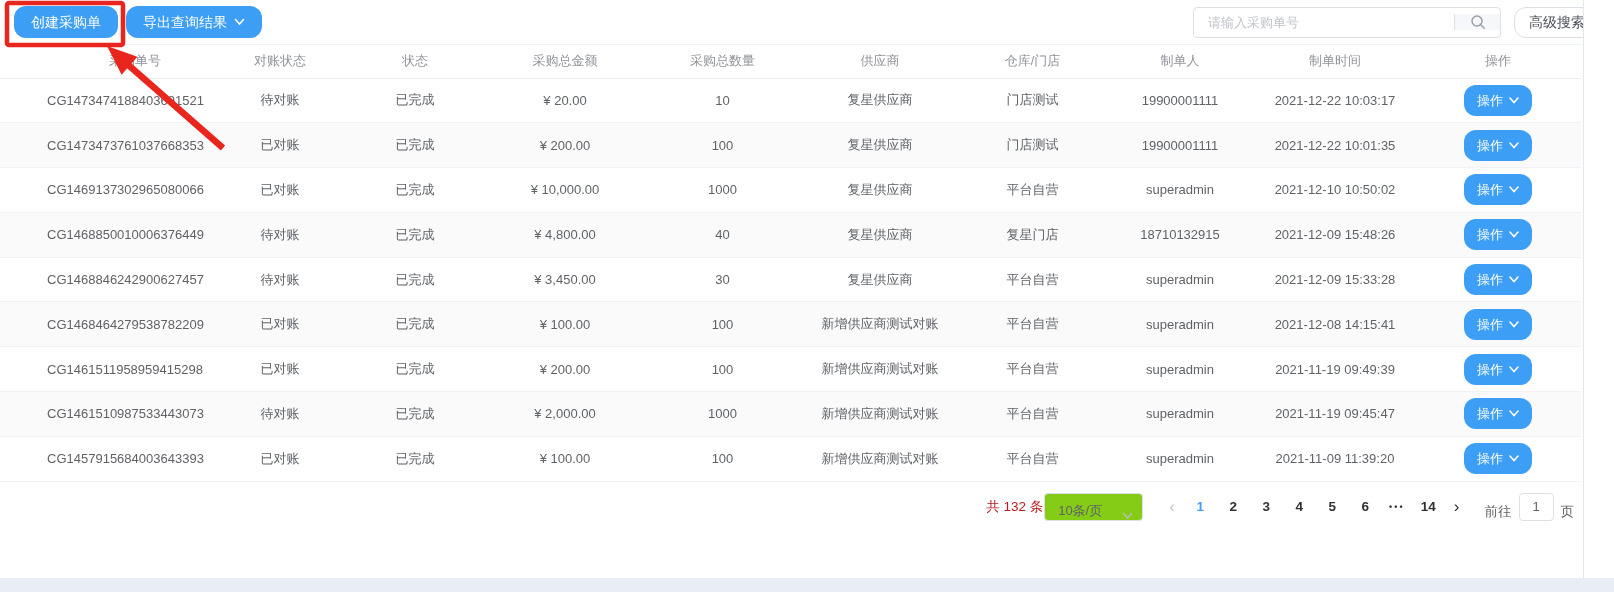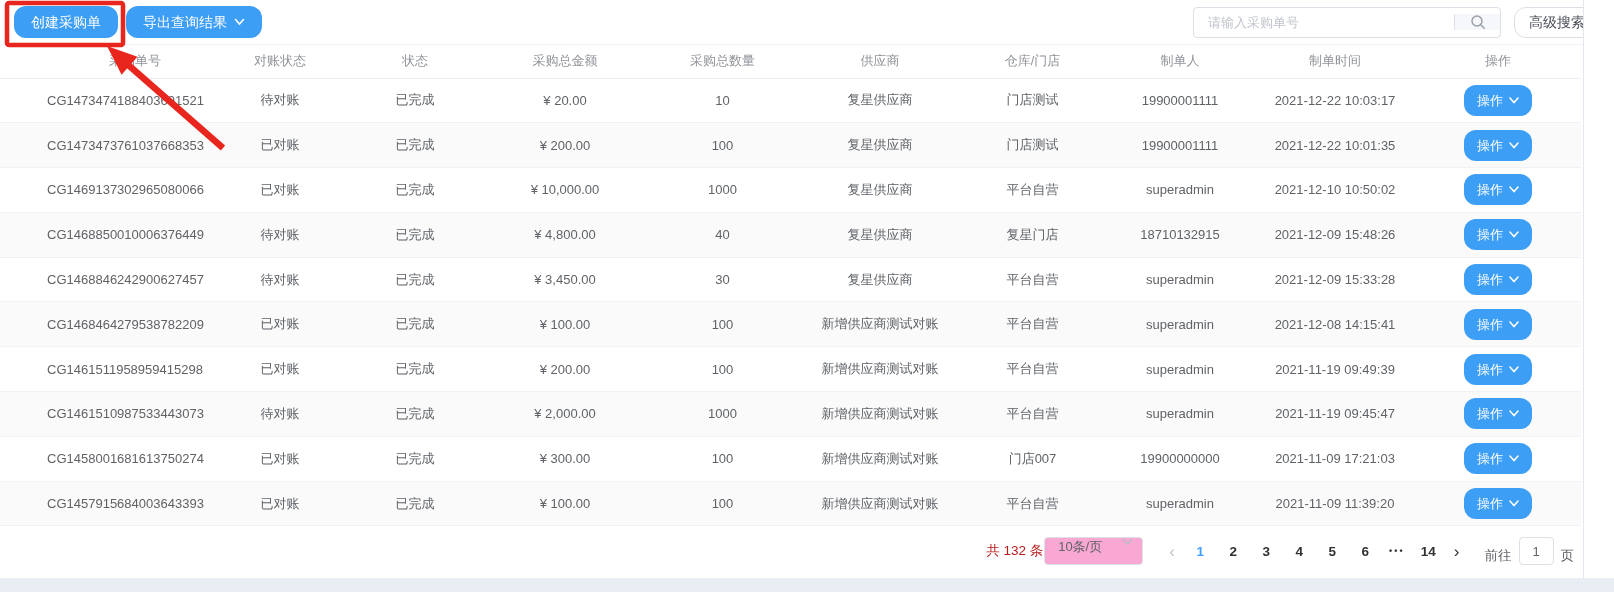--- a/index.html
+++ b/index.html
@@ -29,21 +29,21 @@
   thead th { height:33px; font-weight:400; font-size:13px; color:#909399; text-align:center; border-bottom:1px solid #ebeef5; background:#fff; white-space:nowrap; }
   thead th:first-child { padding-left:55px; }
   tbody td { height:44.8px; font-size:13px; color:#5f6368; text-align:center; border-bottom:1px solid #f0f2f5; white-space:nowrap; background:transparent; }
   tbody tr:nth-child(even) { background:#fafafa; }
   td.id-cell { text-align:left; padding-left:47px; color:#606266; }
   .btn.sm { height:31px; padding:0 13px; font-size:13px; gap:6px; }
 
   
   .pagination { height:50px; display:flex; align-items:center; justify-content:flex-end; padding-right:40px; font-size:13.5px; color:#606266; gap:0; }
   .pg-total { margin-right:1px; color:#b91c1c; }
-  .pg-size { display:inline-flex; align-items:flex-start; justify-content:space-between; width:99px; height:28px; border:1px solid #dcdfe6; border-radius:4px; padding:0 9px 0 13px; color:#606266; background:#f9a8d4; cursor:pointer; margin-right:17px; font-size:13px; }
+  .pg-size { display:inline-flex; align-items:flex-end; justify-content:space-between; width:99px; height:28px; border:1px solid #dcdfe6; border-radius:4px; padding:0 9px 0 13px; color:#606266; background:#84cc16; cursor:pointer; margin-right:17px; font-size:13px; }
   .pg-arrow { background:none; border:none; font-size:17px; cursor:pointer; padding:0 9px; color:#303133; font-family:inherit; line-height:1; }
   .pg-arrow.disabled { color:#c0c4cc; }
   .pager-pages { display:inline-flex; }
   .page-num { background:none; border:none; min-width:33px; height:28px; font-size:13.5px; font-weight:700; color:#303133; cursor:pointer; font-family:inherit; }
   .page-num.active { color:#409eff; }
   .pg-ellipsis { min-width:30px; text-align:center; color:#303133; font-size:9px; letter-spacing:2px; font-weight:700; align-self:center; }
   .pg-goto { margin-left:16px; display:inline-flex; align-items:flex-end; gap:7px; color:#606266; }
   .pg-goto input { width:35px; height:28px; border:1px solid #dcdfe6; border-radius:4px; text-align:center; font-size:13px; color:#606266; outline:none; font-family:inherit; }
 
   
@@ -258,39 +258,20 @@
       <td>
         <button class="btn primary sm">
           <span>操作</span>
           <svg width="10" height="7" viewBox="0 0 10 7">
                 <path d="M1 1 L5 5.5 L9 1" stroke="#fff" stroke-width="1.5" fill="none" stroke-linecap="round"></path>
               </svg>
         </button>
       </td>
     </tr>
 
-    <tr>
-      <td class="id-cell">CG1458001681613750274</td>
-      <td>已对账</td>
-      <td>已完成</td>
-      <td>¥ 300.00</td>
-      <td>100</td>
-      <td>新增供应商测试对账</td>
-      <td>门店007</td>
-      <td>19900000000</td>
-      <td>2021-11-09 17:21:03</td>
-      <td>
-        <button class="btn primary sm">
-          <span>操作</span>
-          <svg width="10" height="7" viewBox="0 0 10 7">
-                <path d="M1 1 L5 5.5 L9 1" stroke="#fff" stroke-width="1.5" fill="none" stroke-linecap="round"></path>
-              </svg>
-        </button>
-      </td>
-    </tr>
 
     <tr>
       <td class="id-cell">CG1457915684003643393</td>
       <td>已对账</td>
       <td>已完成</td>
       <td>¥ 100.00</td>
       <td>100</td>
       <td>新增供应商测试对账</td>
       <td>平台自营</td>
       <td>superadmin</td>

